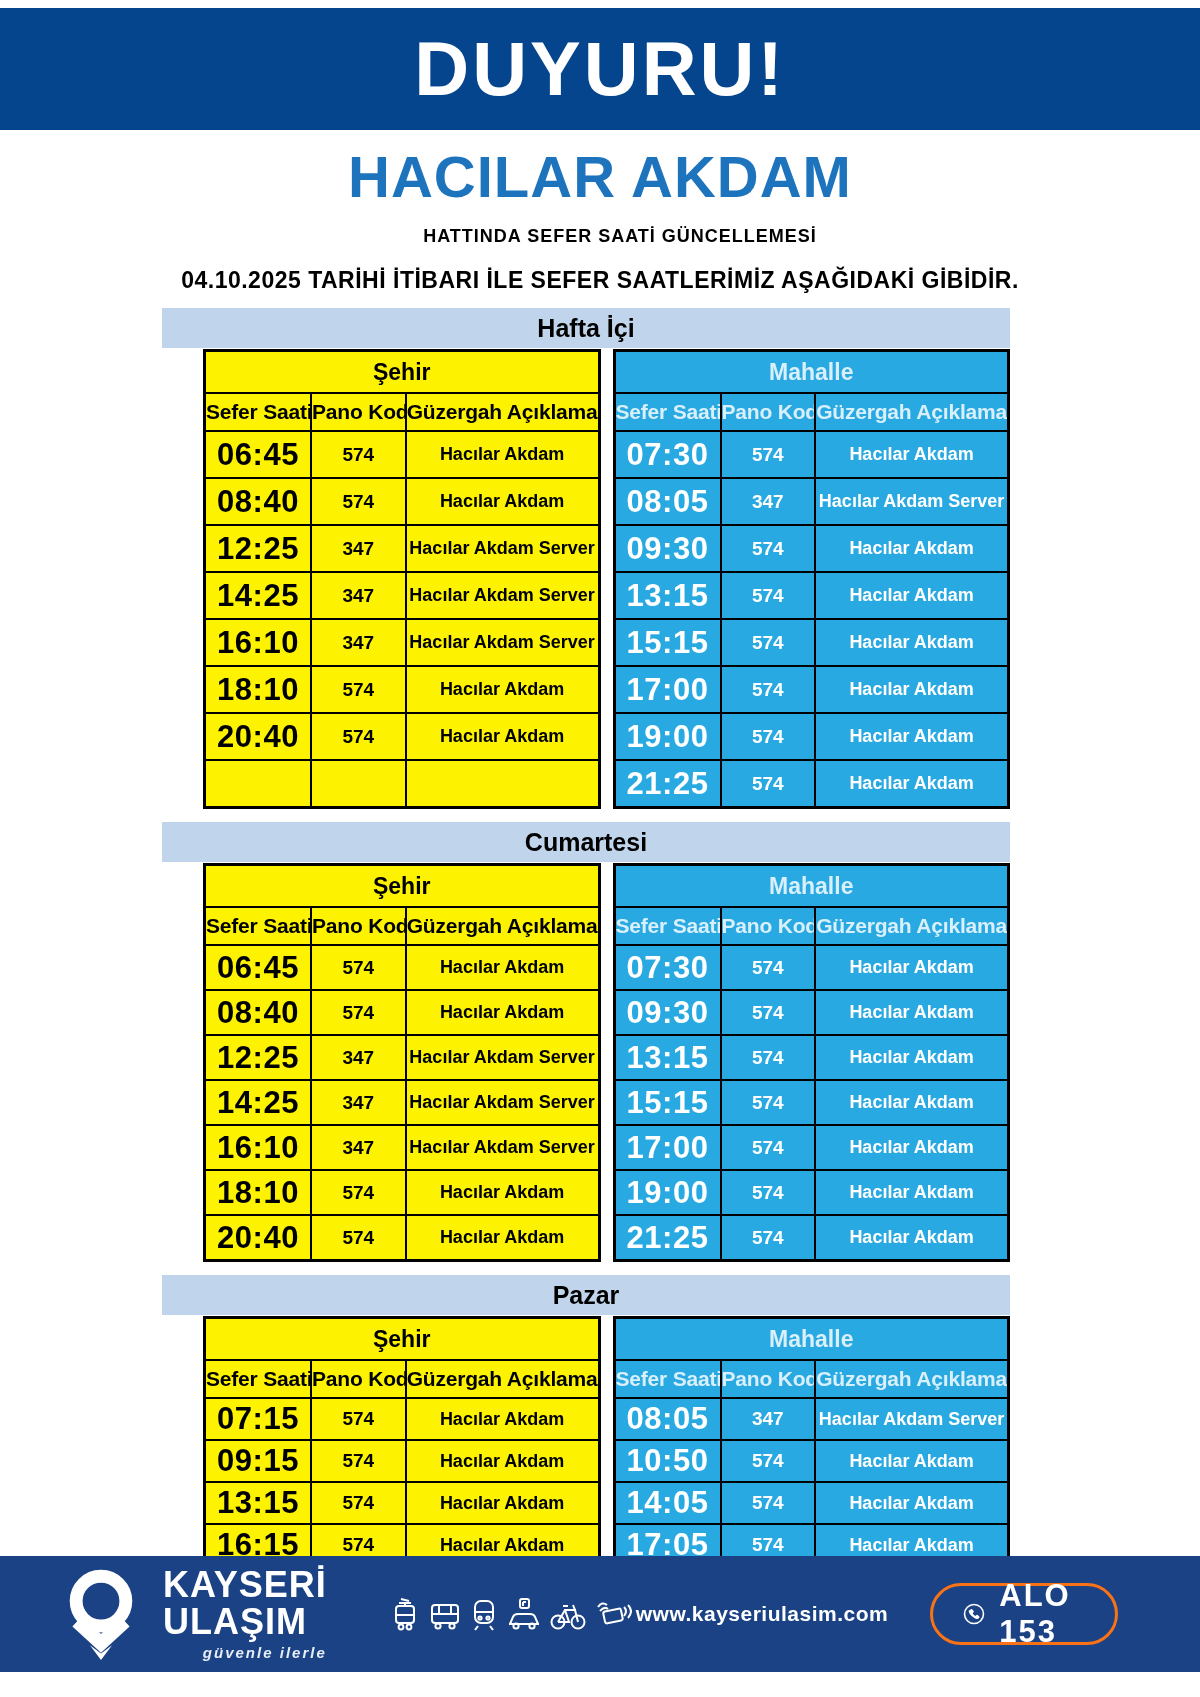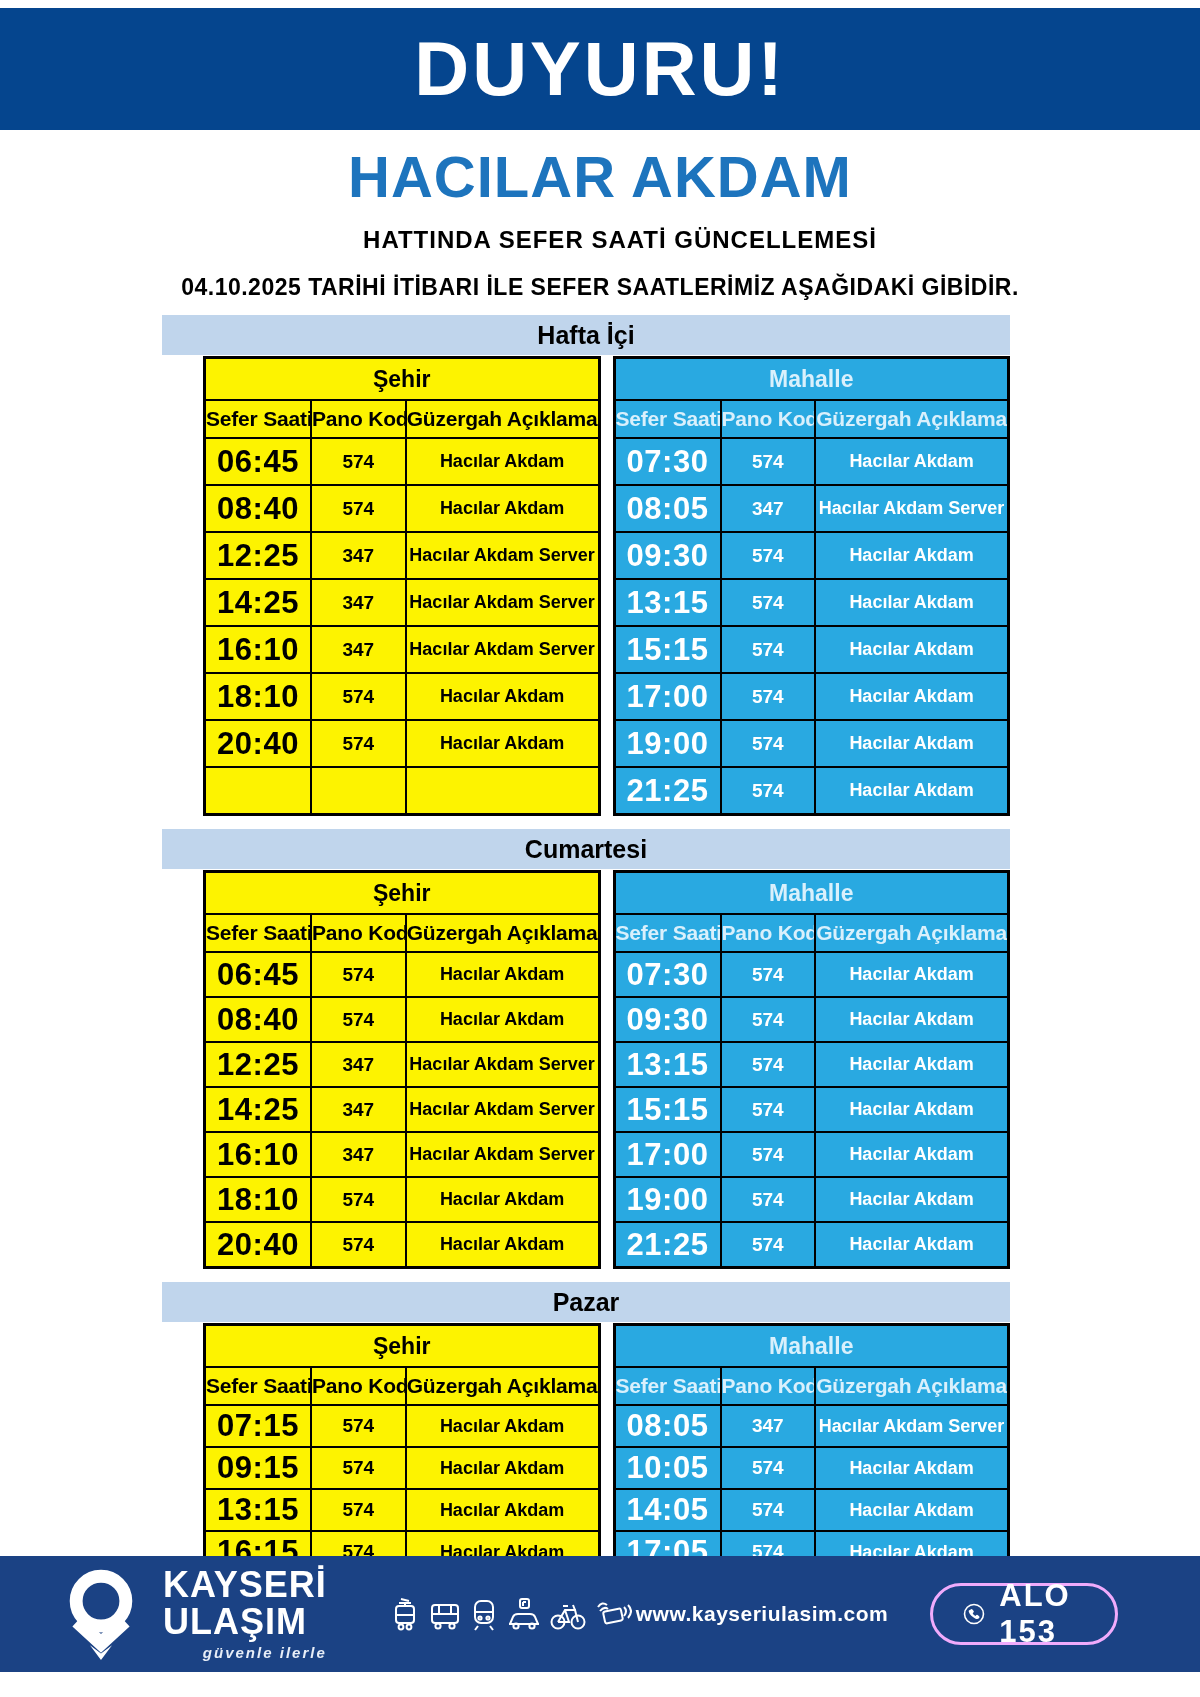--- a/index.html
+++ b/index.html
@@ -22,21 +22,21 @@
     display:flex;align-items:center;justify-content:center;
   }
   .banner-title{
     color:#fff;font-size:76px;font-weight:bold;letter-spacing:3px;line-height:1;
   }
   .page-title{
     margin-top:18px;text-align:center;color:var(--title-blue);
     font-size:58px;font-weight:bold;letter-spacing:1px;line-height:1;
   }
   .subtitle{
-    margin-top:20px;text-align:center;font-size:24px;font-weight:bold;letter-spacing:1px;padding-left:40px;
+    margin-top:20px;text-align:center;font-size:18px;font-weight:bold;letter-spacing:1px;padding-left:40px;
   }
   .dateline{
     margin-top:20px;text-align:center;font-size:23px;font-weight:bold;letter-spacing:0.5px;
   }
   
   #sections{width:848px;margin:14px 0 0 162px;}
   .section{margin-bottom:13px;}
   .section-band{
     height:40px;background:var(--section-band);
     display:flex;align-items:center;justify-content:center;
@@ -69,21 +69,21 @@
   .brand{display:flex;align-items:center;gap:16px;}
   .brand-text{display:flex;flex-direction:column;align-items:flex-start;}
   .brand-line{font-size:36px;font-weight:bold;line-height:1.02;letter-spacing:1px;color:#fff;}
   .brand-tagline{font-size:15px;font-weight:bold;font-style:italic;letter-spacing:2px;align-self:flex-end;margin-top:3px;color:#e8eef8;}
   .mid{margin-left:62px;display:flex;align-items:center;gap:4px;}
   .icon-row{display:flex;align-items:flex-end;gap:7px;}
   .icon-row svg{display:block;}
   .website{font-size:21px;font-weight:bold;letter-spacing:0.5px;color:#fff;}
   .alo-pill{
     margin-left:42px;display:flex;align-items:center;gap:14px;
-    border:3px solid #f0abfc;border-radius:32px;padding:8px 30px;height:40px;
+    border:3px solid #f97316;border-radius:32px;padding:8px 30px;height:40px;
   }
   .alo-label{font-size:31px;font-weight:bold;letter-spacing:2px;color:#fff;}
   .seal{margin-left:auto;margin-right:52px;}
 </style>
 </head>
 <body>
 
 <div class="banner">
   <div class="banner-title">DUYURU!</div>
 </div>
@@ -391,21 +391,21 @@
               <th>Güzergah Açıklama</th>
             </tr>
           </thead>
           <tbody>
             <tr>
               <td class="time">08:05</td>
               <td class="code">347</td>
               <td class="route">Hacılar Akdam Server</td>
             </tr>
             <tr>
-              <td class="time">10:05</td>
+              <td class="time">10:50</td>
               <td class="code">574</td>
               <td class="route">Hacılar Akdam</td>
             </tr>
             <tr>
               <td class="time">14:05</td>
               <td class="code">574</td>
               <td class="route">Hacılar Akdam</td>
             </tr>
             <tr>
               <td class="time">17:05</td>

